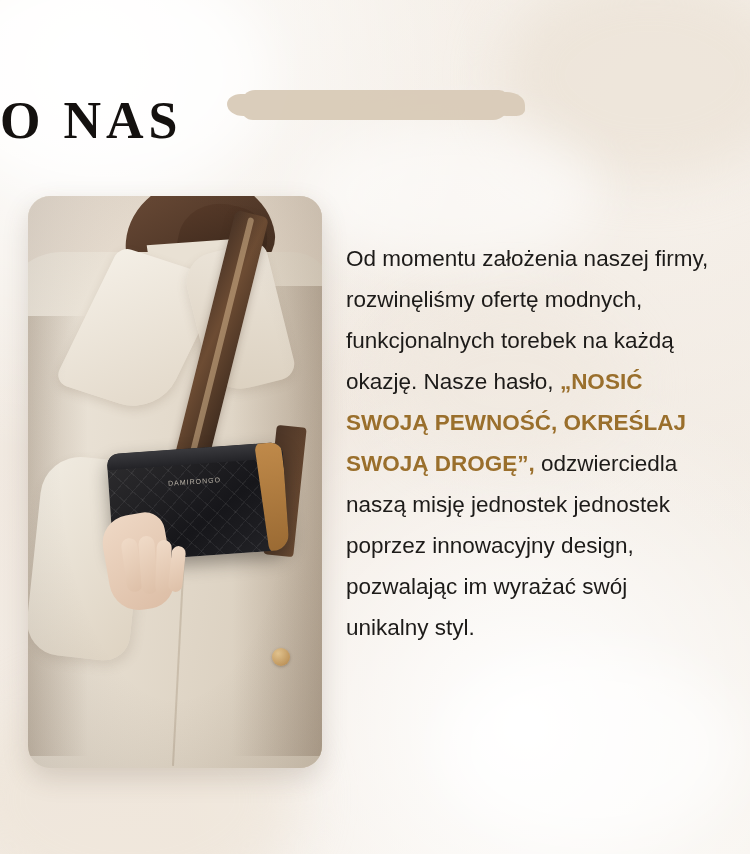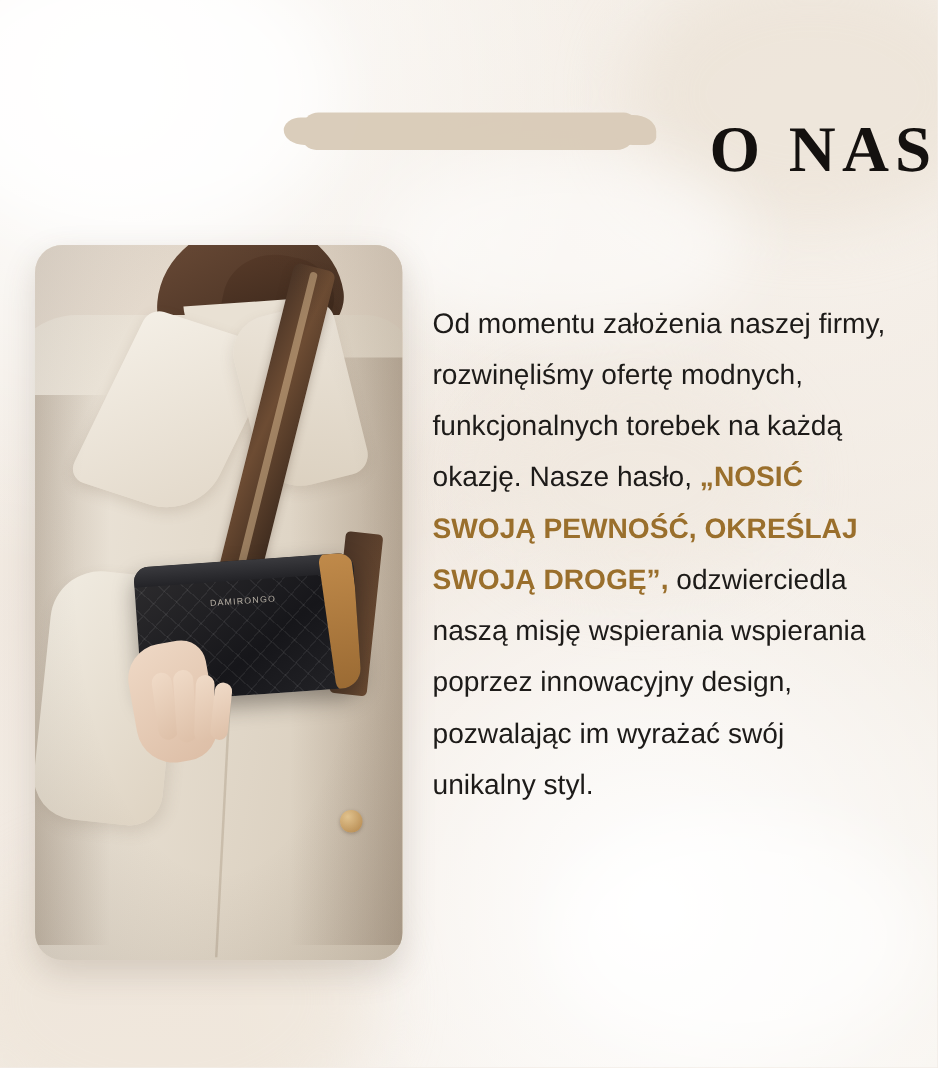--- a/index.html
+++ b/index.html
@@ -40,21 +40,21 @@
   .b4 { left: -40px; bottom: -60px; width: 340px; height: 230px; background: rgba(236,226,214,0.6); }
   .b5 { right: 10px; bottom: 10px; width: 300px; height: 190px; background: rgba(255,255,255,0.6); }
   .b6 { right: 120px; top: 300px; width: 240px; height: 170px; background: rgba(240,231,221,0.5); }
 
   
   .title-wrap {
     position: absolute;
     left: 0;
     right: 0;
     top: 52px;
-    text-align: right;
+    text-align: left;
     height: 86px;
   }
   .title-brush {
     position: absolute;
     left: 50%;
     top: 38px;
     transform: translateX(-50%);
     width: 268px;
     height: 30px;
     background: #d9cbb8;
@@ -391,16 +391,16 @@
       <div class="finger1"></div>
       <div class="finger2"></div>
       <div class="finger3"></div>
       <div class="finger4"></div>
       <div class="coat-button"></div>
       <div class="photo-vignette"></div>
     </div>
   </div>
 
   <div class="text-col">
-    <p class="body-text"><span>Od momentu założenia naszej firmy, rozwinęliśmy ofertę modnych, funkcjonalnych torebek na każdą okazję. Nasze hasło, </span><span class="quote">„NOSIĆ SWOJĄ PEWNOŚĆ, OKREŚLAJ SWOJĄ DROGĘ”,</span><span> odzwierciedla naszą misję wspierania wspierania poprzez innowacyjny design, pozwalając im wyrażać swój unikalny styl.</span></p>
+    <p class="body-text"><span>Od momentu założenia naszej firmy, rozwinęliśmy ofertę modnych, funkcjonalnych torebek na każdą okazję. Nasze hasło, </span><span class="quote">„NOSIĆ SWOJĄ PEWNOŚĆ, OKREŚLAJ SWOJĄ DROGĘ”,</span><span> odzwierciedla naszą misję jednostek jednostek poprzez innowacyjny design, pozwalając im wyrażać swój unikalny styl.</span></p>
   </div>
 
 </div>
 
 </body></html>

